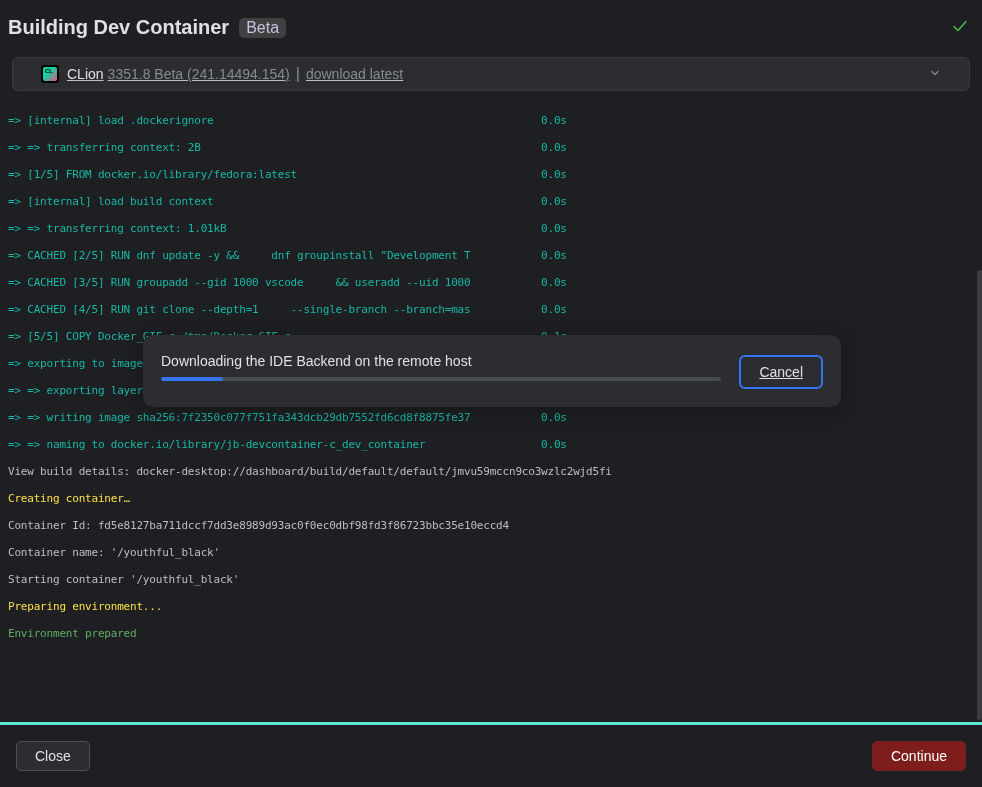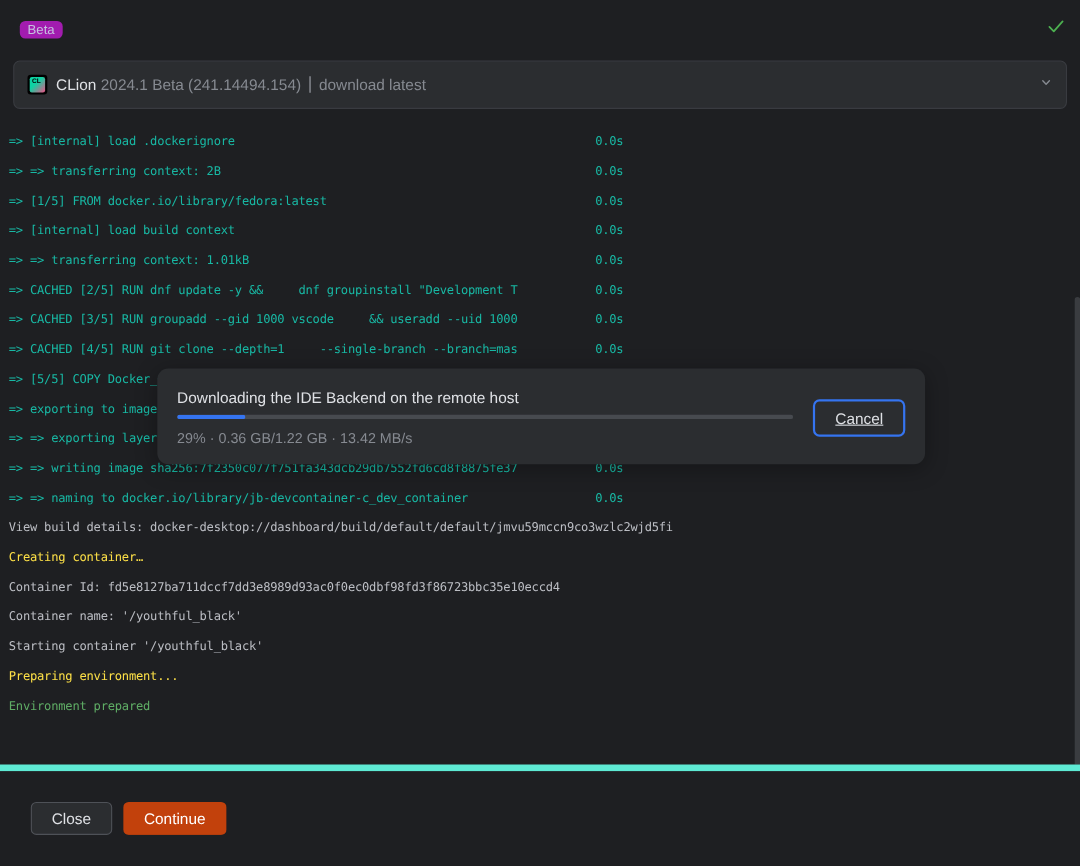--- a/index.html
+++ b/index.html
@@ -17,41 +17,42 @@
       align-items: center;
       padding: 16px 14px 8px 8px;
     }
     .title {
       font-size: 20px;
       font-weight: 600;
       color: #dfe1e5;
     }
     .badge {
       margin-left: 10px;
-      background: #a21caf;
+      background: #404040;
       color: #c6c2e0;
       border-radius: 5px;
       padding: 1px 7px;
-      font-size: 12px;
+      font-size: 16px;
       font-weight: 500;
     }
     .check-icon {
       margin-left: auto;
       color: #4caf50;
     }
     .ide-select {
       margin: 10px 12px 0 12px;
       background: #2b2d30;
       border: 1px solid #393b40;
       border-radius: 6px;
-      height: 44px;
-      display: flex;
-      align-items: center;
-      padding: 0 12px;
+      height: 34px;
+      display: flex;
+      align-items: center;
+      padding: 0 28px;
       cursor: pointer;
+      text-decoration: underline;
     }
     .ide-icon {
       width: 18px;
       height: 18px;
       border-radius: 3px;
       background: #000;
       display: flex;
       align-items: center;
       justify-content: center;
       margin-right: 8px;
@@ -138,95 +139,93 @@
       border-radius: 6px;
       font-size: 14px;
       cursor: pointer;
       text-decoration: underline;
     }
     .footer {
       position: absolute;
       bottom: 0;
       left: 0;
       right: 0;
-      padding: 28px;
-      display: flex;
-      justify-content: flex-start;
+      padding: 16px;
+      display: flex;
+      justify-content: space-between;
       gap: 10px;
-      border-top: 6px solid #5eead4;
+      border-top: 3px solid #5eead4;
       background: #1e1f22;
     }
     .btn {
       padding: 6px 18px;
       border-radius: 5px;
       font-size: 14px;
       cursor: pointer;
       border: 1px solid transparent;
     }
     .btn-secondary {
       background: #2b2d30;
       border: 1px solid #4e5157;
       color: #dfe1e5;
     }
     .btn-primary {
-      background: #c2410c;
+      background: #7f1d1d;
       color: #fff;
     }
     .scroll-marker {
       position: absolute;
       right: 0px;
       top: 270px;
       width: 5px;
       height: 450px;
       background: #3a3c40;
       border-radius: 3px;
     }
   </style>
 </head>
 <body>
 
 <div class="header">
+  <span class="title">Building Dev Container</span>
   <span class="badge">Beta</span>
   <span class="check-icon">
     <svg width="16" height="16" viewBox="0 0 16 16" fill="none">
         <path d="M2 8.5L6 12.5L14 3.5" stroke="#4caf50" stroke-width="1.6" stroke-linecap="round" stroke-linejoin="round"></path>
       </svg>
   </span>
 </div>
 
 <div class="ide-select">
   <span class="ide-icon">
     <span class="ide-icon-inner">
         <span class="ide-icon-text">CL</span>
       </span>
   </span>
   <span class="ide-name">CLion</span>
-  <span class="ide-version">2024.1 Beta (241.14494.154)</span>
+  <span class="ide-version">3351.8 Beta (241.14494.154)</span>
   <span class="ide-sep">|</span>
   <span class="ide-download">download latest</span>
   <span class="chevron">
     <svg width="12" height="12" viewBox="0 0 12 12">
         <path d="M3 4.5L6 7.5L9 4.5" stroke="#868a91" stroke-width="1.3" fill="none" stroke-linecap="round" stroke-linejoin="round"></path>
       </svg>
   </span>
 </div>
 
 <div class="log-area" id="log-area"><div class="log-line cyan">=&gt; [internal] load .dockerignore                                                   0.0s</div><div class="log-line cyan">=&gt; =&gt; transferring context: 2B                                                     0.0s</div><div class="log-line cyan">=&gt; [1/5] FROM docker.io/library/fedora:latest                                      0.0s</div><div class="log-line cyan">=&gt; [internal] load build context                                                   0.0s</div><div class="log-line cyan">=&gt; =&gt; transferring context: 1.01kB                                                 0.0s</div><div class="log-line cyan">=&gt; CACHED [2/5] RUN dnf update -y &amp;&amp;     dnf groupinstall "Development T           0.0s</div><div class="log-line cyan">=&gt; CACHED [3/5] RUN groupadd --gid 1000 vscode     &amp;&amp; useradd --uid 1000           0.0s</div><div class="log-line cyan">=&gt; CACHED [4/5] RUN git clone --depth=1     --single-branch --branch=mas           0.0s</div><div class="log-line cyan">=&gt; [5/5] COPY Docker_GIF.c /tmp/Docker_GIF.c                                       0.1s</div><div class="log-line cyan">=&gt; exporting to image                                                              0.0s</div><div class="log-line cyan">=&gt; =&gt; exporting layers                                                             0.0s</div><div class="log-line cyan">=&gt; =&gt; writing image sha256:7f2350c077f751fa343dcb29db7552fd6cd8f8875fe37           0.0s</div><div class="log-line cyan">=&gt; =&gt; naming to docker.io/library/jb-devcontainer-c_dev_container                  0.0s</div><div class="log-line white"></div><div class="log-line white">View build details: docker-desktop://dashboard/build/default/default/jmvu59mccn9co3wzlc2wjd5fi</div><div class="log-line blue">Creating container…</div><div class="log-line white">Container Id: fd5e8127ba711dccf7dd3e8989d93ac0f0ec0dbf98fd3f86723bbc35e10eccd4</div><div class="log-line white">Container name: '/youthful_black'</div><div class="log-line white">Starting container '/youthful_black'</div><div class="log-line blue">Preparing environment...</div><div class="log-line green">Environment prepared</div></div>
 
 <div class="scroll-marker"></div>
 
 <div class="progress-dialog">
   <div class="progress-content">
     <div class="progress-title">Downloading the IDE Backend on the remote host</div>
     <div class="progress-bar-track">
       <div class="progress-bar-fill progress-fill-29"></div>
     </div>
-    <div class="progress-stats">
-      <span>29%</span> · <span>0.36 GB</span>/<span>1.22 GB</span> · <span>13.42 MB/s</span>
-    </div>
   </div>
   <button class="cancel-btn">Cancel</button>
 </div>
 
 <div class="footer">
   <button class="btn btn-secondary">Close</button>
   <button class="btn btn-primary">Continue</button>
 </div>
 
 </body></html>

